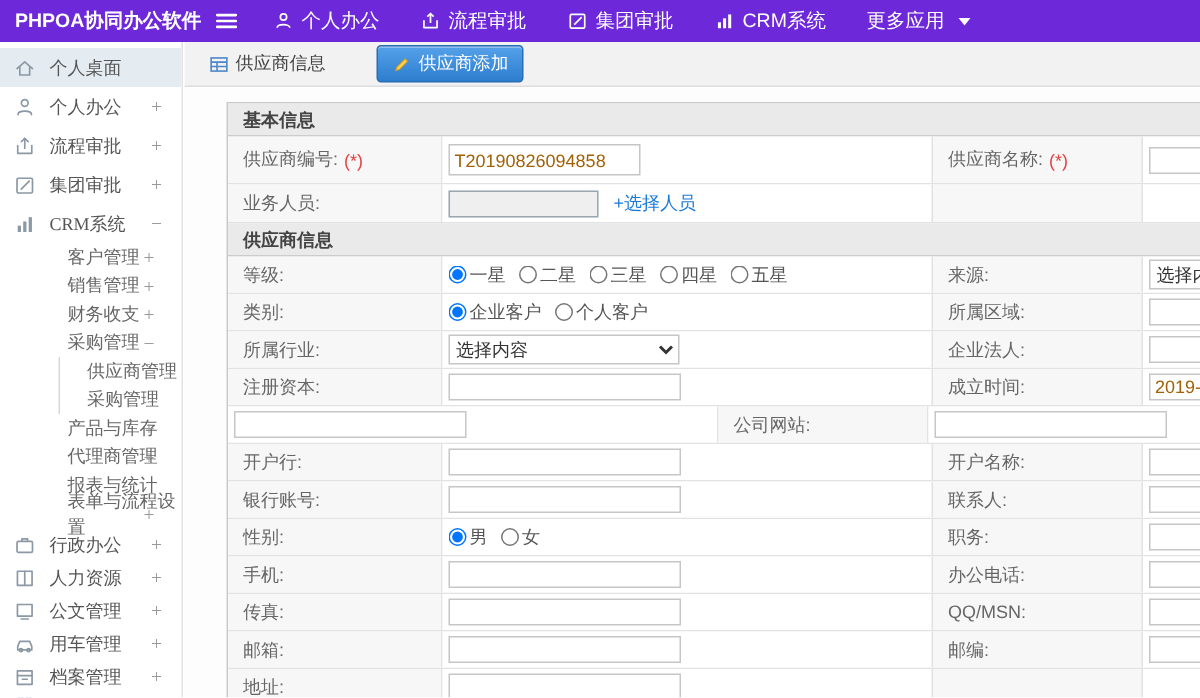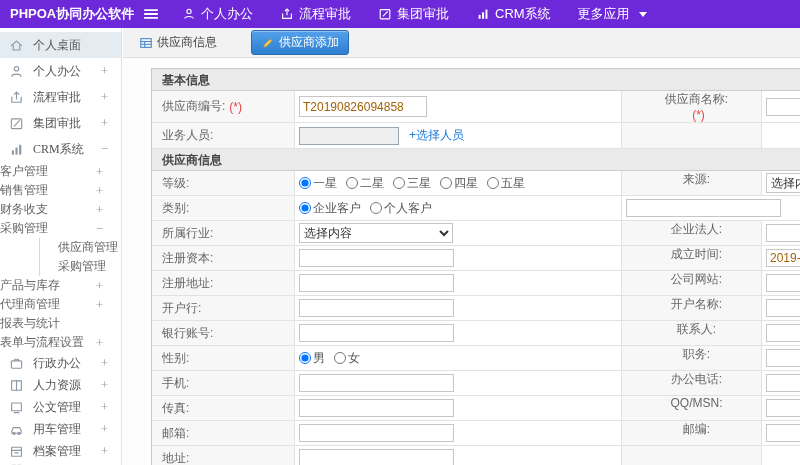--- a/index.html
+++ b/index.html
@@ -18,21 +18,21 @@
   .ticon svg { width:14px; height:14px; }
   .caret { width:0; height:0; border-left:4px solid transparent; border-right:4px solid transparent;
     border-top:5px solid #fff; margin-left:4px; }
 
   
   .sidebar { position:absolute; top:28px; left:0; width:122px; height:437px; background:#fff;
     border-right:1px solid #e2e2e2; padding-top:4px; overflow:hidden;font-family:Liberation Serif, serif; }
   .side-item { position:relative; display:flex; align-items:center; font-size:12px; color:#555; cursor:pointer; }
   .side-item.lvl0 { height:26px; padding-left:9px; }
   .side-item.lvl0.b { height:22px; }
-  .side-item.lvl1 { height:19px; color:#666; }
+  .side-item.lvl1 { height:19px; padding-left:45px; color:#666; }
   .side-item.lvl2 { height:19px; margin-left:39px; padding-left:18px; border-left:1px solid #d8d8d8; color:#666; }
   .side-item.active { background:#e4ebf1; }
   .side-item.partial { align-items:flex-start; }
   .side-ico { width:15px; height:15px; margin-right:9px; color:#8b98a5; display:flex; flex-shrink:0; }
   .side-ico svg { width:15px; height:15px; }
   .exp { position:absolute; right:13px; top:50%; transform:translateY(-50%); color:#999; font-size:13px; }
   .lvl1 .exp { right:18px; }
 
   
   .main { position:absolute; top:28px; left:123px; width:677px; height:437px; background:#fdfdfd; overflow:hidden; }
@@ -49,21 +49,21 @@
   
   .form-table { width:880px; border:1px solid #c9c9c9; background:#fff; font-size:12px; color:#555; }
   .sec-header { height:22px; line-height:22px; background:#eaeaea; border-bottom:1px solid #ccc;
     font-weight:bold; color:#444; padding-left:10px; font-size:12px; }
   .form-row { display:flex; border-bottom:1px solid #e2e2e2; height:25px; }
   .form-row.r-lg { height:32px; }
   .form-row.r-md { height:26px; }
   .c { display:flex; align-items:center; }
   .c-label  { width:143px; background:#f7f7f7; border-right:1px solid #e2e2e2; padding-left:10px; color:#666; }
   .c-field  { width:327px; border-right:1px solid #e2e2e2; padding-left:4px; background:#fff; }
-  .c-label2 { width:140px; background:#f7f7f7; border-right:1px solid #e2e2e2; padding-left:10px; color:#666;flex-direction:column; }
+  .c-label2 { width:140px; background:#f7f7f7; border-right:1px solid #e2e2e2; padding-left:10px; color:#666; }
   .c-field2 { flex:1; padding-left:4px; background:#fff; }
   .req { color:#e24545; margin-left:4px; }
   .inp { height:18px; width:155px; border:1px solid #c6c6c6; font-size:12px; padding:0 3px; color:#a16207; background:#fff; }
   .inp.lg { height:21px; width:128px; }
   .inp.dis { width:100px; background:#efefef; border:1px solid #9aa7b0; }
   select.sel { height:20px; width:154px; font-size:12px; color:#333; border:1px solid #c6c6c6; background:#fff; }
   label.radio { display:inline-flex; align-items:center; margin-right:9px; font-size:12px; color:#555; cursor:pointer; }
   label.radio input { width:12px; height:12px; margin:0 2px 0 0; }
   .pick-link { color:#1a7ad9; margin-left:10px; font-size:12px; text-decoration:none; cursor:pointer; }
 </style>
@@ -370,20 +370,23 @@
           <div class="c c-field">
             <label class="radio">
               <input type="radio" name="rg-category" checked="" style="">
               <span>企业客户</span>
             </label>
             <label class="radio">
               <input type="radio" name="rg-category" style="">
               <span>个人客户</span>
             </label>
           </div>
+          <div class="c c-label2">
+            <span>所属区域:</span>
+          </div>
           <div class="c c-field2">
             <input class="inp" type="text" value="" style="">
           </div>
         </div>
         <div class="form-row">
           <div class="c c-label">
             <span>所属行业:</span>
           </div>
           <div class="c c-field">
             <select class="sel"><option>选择内容</option></select>
@@ -403,23 +406,20 @@
             <input class="inp" type="text" value="" style="">
           </div>
           <div class="c c-label2">
             <span>成立时间:</span>
           </div>
           <div class="c c-field2">
             <input class="inp" type="text" value="2019-08-26" style="">
           </div>
         </div>
         <div class="form-row">
-          <div class="c c-label">
-            <span>注册地址:</span>
-          </div>
           <div class="c c-field">
             <input class="inp" type="text" value="" style="">
           </div>
           <div class="c c-label2">
             <span>公司网站:</span>
           </div>
           <div class="c c-field2">
             <input class="inp" type="text" value="" style="">
           </div>
         </div>

